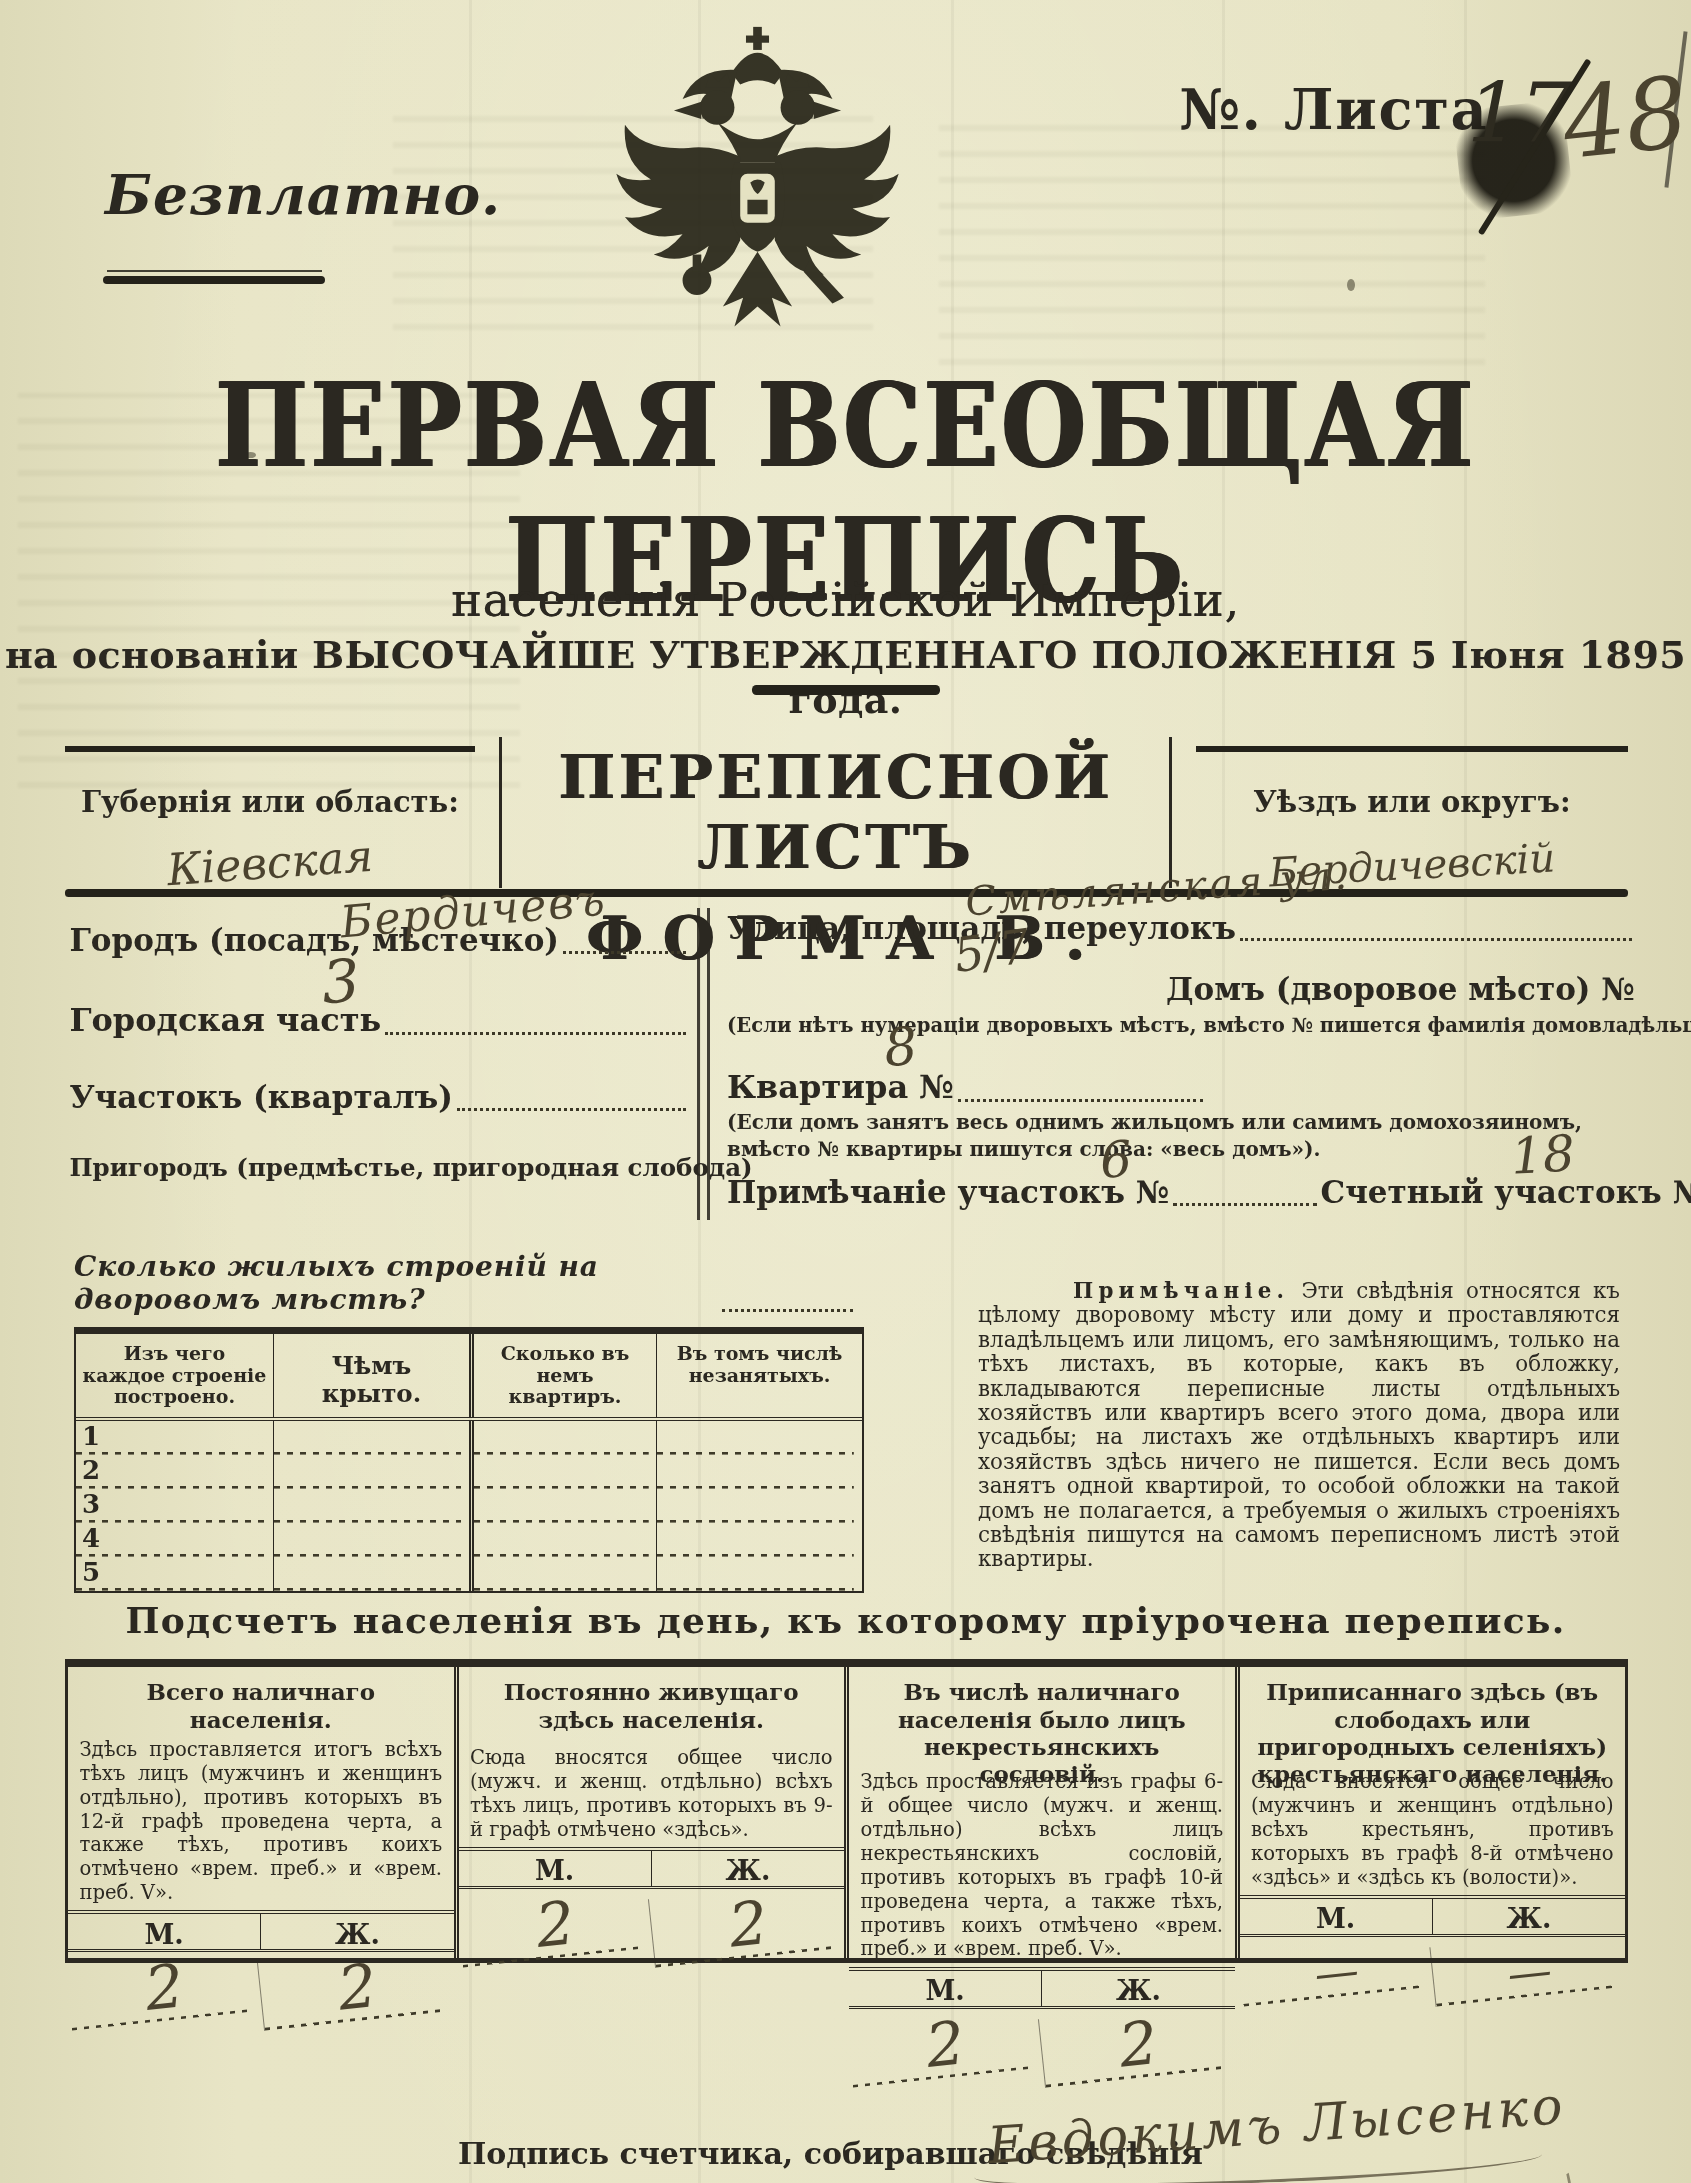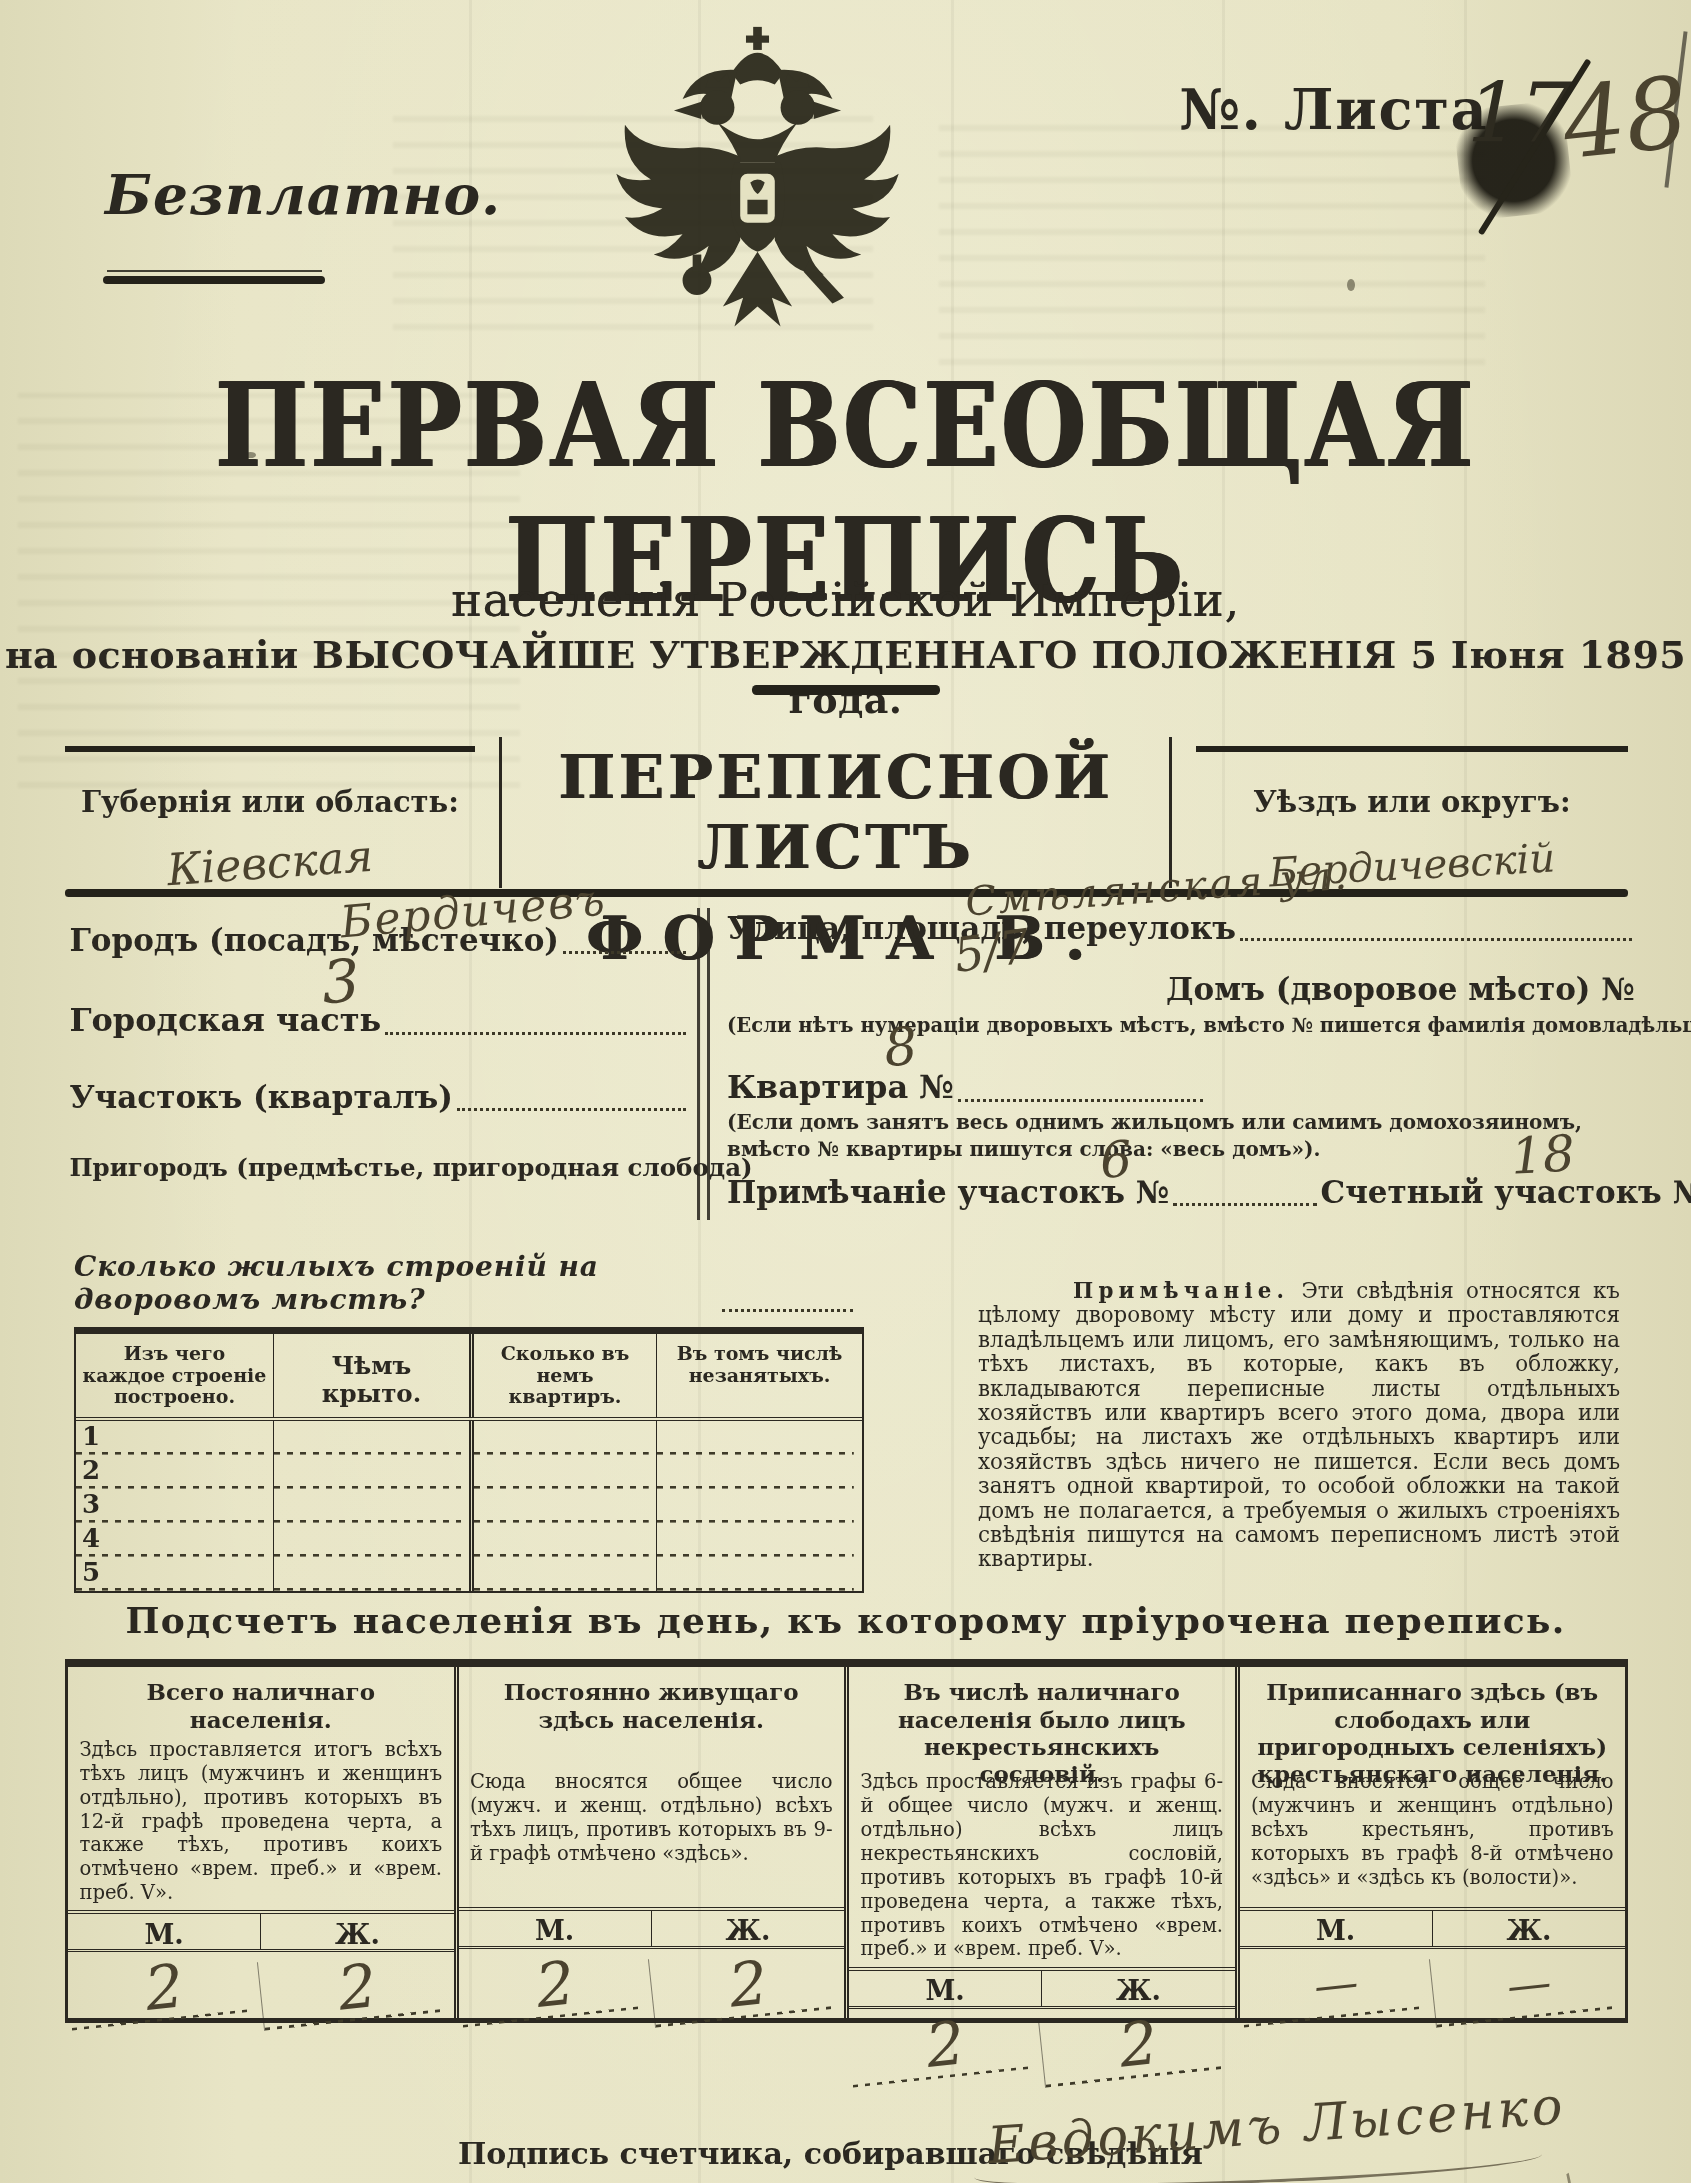--- a/index.html
+++ b/index.html
@@ -89,21 +89,21 @@
   .cb{border-left:1.7px solid #2b2821;} .cdb{border-left:5.7px double #2b2821;}
   .bt-row{display:flex;height:34px;}
   .bt-row>div{box-sizing:border-box;position:relative;
     background:repeating-linear-gradient(90deg,#3e3a29 0 5.7px,transparent 5.7px 13px) left bottom/96% 2.6px no-repeat;}
   .bt-num{position:absolute;left:6.1px;bottom:4.4px;font-size:26px;font-weight:bold;font-style:normal;}
 
   .note{position:absolute;left:978px;top:1279px;width:642px;font-size:21.4px;line-height:1.14;text-align:justify;text-indent:48px;}
   .note-title{font-weight:bold;letter-spacing:5.2px;margin-left:47px;}
 
   .tallytitle{position:absolute;left:0;width:100%;top:1599px;text-align:center;font-size:36px;font-weight:bold;letter-spacing:1.3px;}
-  .tally{position:absolute;left:65px;top:1659px;width:1563px;height:364px;box-sizing:border-box;display:flex;
+  .tally{position:absolute;left:65px;top:1659px;width:1563px;height:304px;box-sizing:border-box;display:flex;
     border:3.5px solid #2b2821;border-top-width:8.3px;border-bottom-width:5.7px;}
   .tcol{flex:1;display:flex;flex-direction:column;min-width:0;}
   .tcol+.tcol{border-left:5.7px double #2b2821;}
   .tcol-h{height:98px;padding:11.4px 9.6px 0;text-align:center;font-weight:bold;font-size:23px;line-height:1.18;box-sizing:border-box;}
   .tcol-d{flex:1;padding:5.2px 11.4px;font-size:19.6px;line-height:1.22;text-align:justify;box-sizing:border-box;}
   .tcol-mj{height:42px;display:flex;border-top:4.4px double #2b2821;border-bottom:3.1px double #2b2821;box-sizing:border-box;}
   .tcol-mj span{flex:1;text-align:center;font-size:27px;font-weight:bold;padding-top:4.4px;}
   .tcol-mj span+span{border-left:1.7px solid #2b2821;}
   .tcol-v{height:69px;display:flex;box-sizing:border-box;}
   .tcol-v span{flex:1;text-align:center;font-size:60px;transform:rotate(-6deg);

